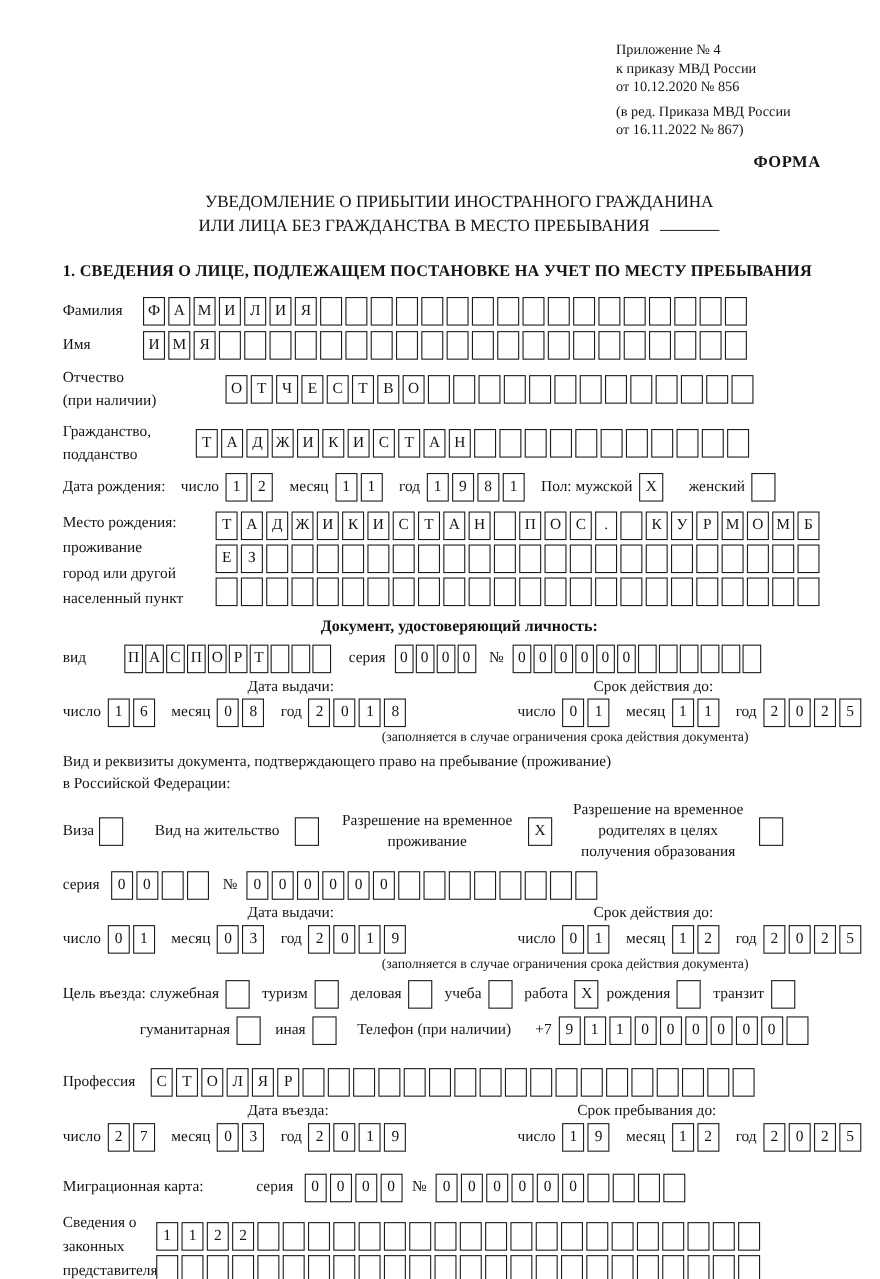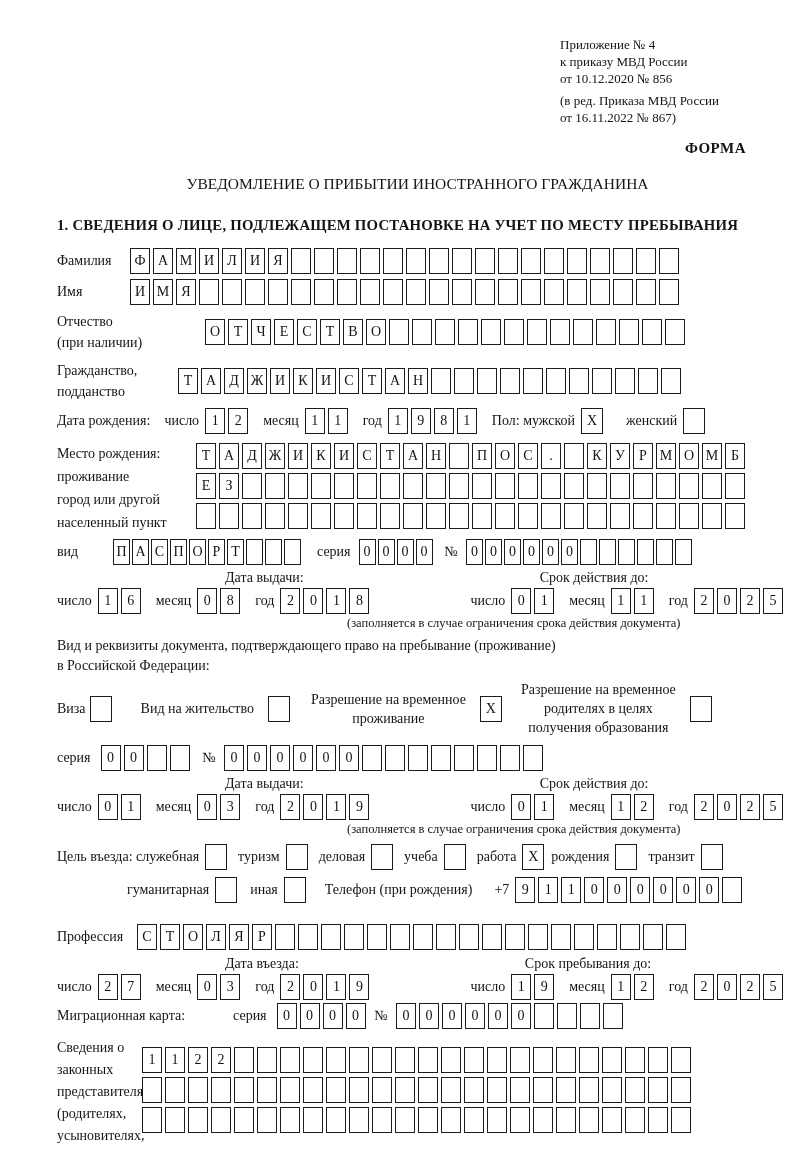--- a/index.html
+++ b/index.html
@@ -58,20 +58,21 @@
     <div>Приложение № 4</div>
     <div>к приказу МВД России</div>
     <div>от 10.12.2020 № 856</div>
     <div class="sub">(в ред. Приказа МВД России</div>
     <div>от 16.11.2022 № 867)</div>
   </div>
   <div class="forma">ФОРМА</div>
 
   <div class="title">
     <div>УВЕДОМЛЕНИЕ О ПРИБЫТИИ ИНОСТРАННОГО ГРАЖДАНИНА</div>
+    <div><span>ИЛИ ЛИЦА БЕЗ ГРАЖДАНСТВА В МЕСТО ПРЕБЫВАНИЯ</span><span class="blankline"></span></div>
   </div>
 
   <div class="sect">1. СВЕДЕНИЯ О ЛИЦЕ, ПОДЛЕЖАЩЕМ ПОСТАНОВКЕ НА УЧЕТ ПО МЕСТУ ПРЕБЫВАНИЯ</div>
 
   <div class="row">
     <span class="lbl" style="width:73px">Фамилия</span>
     <span class="boxes">
         <span class="box">Ф</span>
         <span class="box">А</span>
         <span class="box">М</span>
@@ -301,20 +302,21 @@
           <span class="box"></span>
           <span class="box"></span>
           <span class="box"></span>
           <span class="box"></span>
           <span class="box"></span>
           <span class="box"></span>
         </div>
     </span>
   </div>
 
+  <div class="bold-center">Документ, удостоверяющий личность:</div>
 
   <div class="row tight">
     <span class="lbl" style="width:56px">вид</span>
     <span class="boxes">
         <span class="box">П</span>
         <span class="box">А</span>
         <span class="box">С</span>
         <span class="box">П</span>
         <span class="box">О</span>
         <span class="box">Р</span>
@@ -520,21 +522,21 @@
 
   <div class="dr" style="margin-bottom:21px">
     <span class="w" style="margin-left:70px">гуманитарная</span>
     <span class="grp boxes cbx" style="margin-right:10px">
         <span class="box"></span>
       </span>
     <span class="w">иная</span>
     <span class="grp boxes cbx" style="margin-right:16px">
         <span class="box"></span>
       </span>
-    <span class="w" style="margin-right:22px">Телефон (при рождения)</span>
+    <span class="w" style="margin-right:22px">Телефон (при наличии)</span>
     <span class="w">+7</span>
     <span class="boxes">
         <span class="box">9</span>
         <span class="box">1</span>
         <span class="box">1</span>
         <span class="box">0</span>
         <span class="box">0</span>
         <span class="box">0</span>
         <span class="box">0</span>
         <span class="box">0</span>
@@ -607,21 +609,21 @@
       </span>
     <span class="w">год</span>
     <span class="grp boxes">
         <span class="box">2</span>
         <span class="box">0</span>
         <span class="box">2</span>
         <span class="box">5</span>
       </span>
   </div>
 
-  <div class="row" style="margin-top:3px">
+  <div class="row" style="margin-top:20px">
     <span class="lbl">Миграционная карта:</span>
     <span class="lbl" style="margin:0 10px 0 48px">серия</span>
     <span class="boxes">
         <span class="box">0</span>
         <span class="box">0</span>
         <span class="box">0</span>
         <span class="box">0</span>
       </span>
     <span class="lbl" style="margin:0 8px 0 6px">№</span>
     <span class="boxes">

